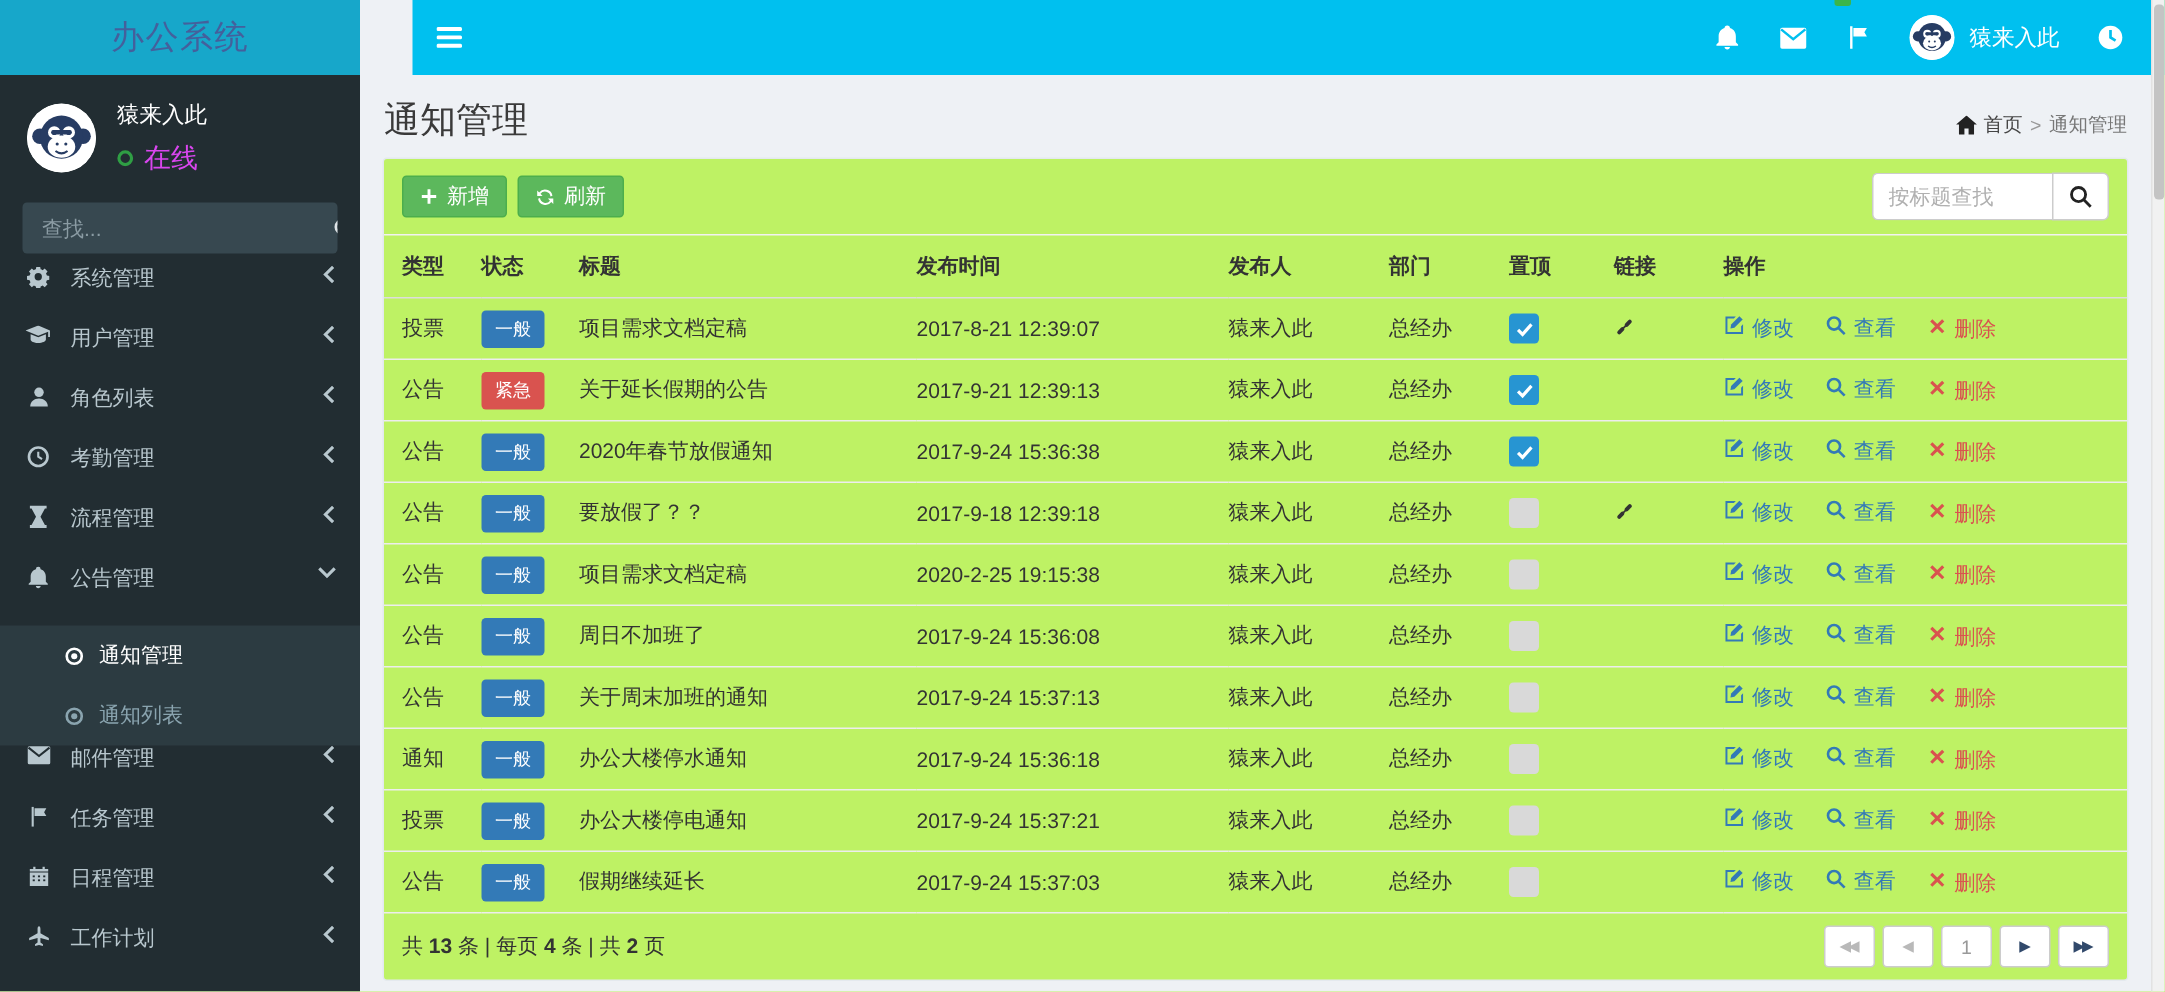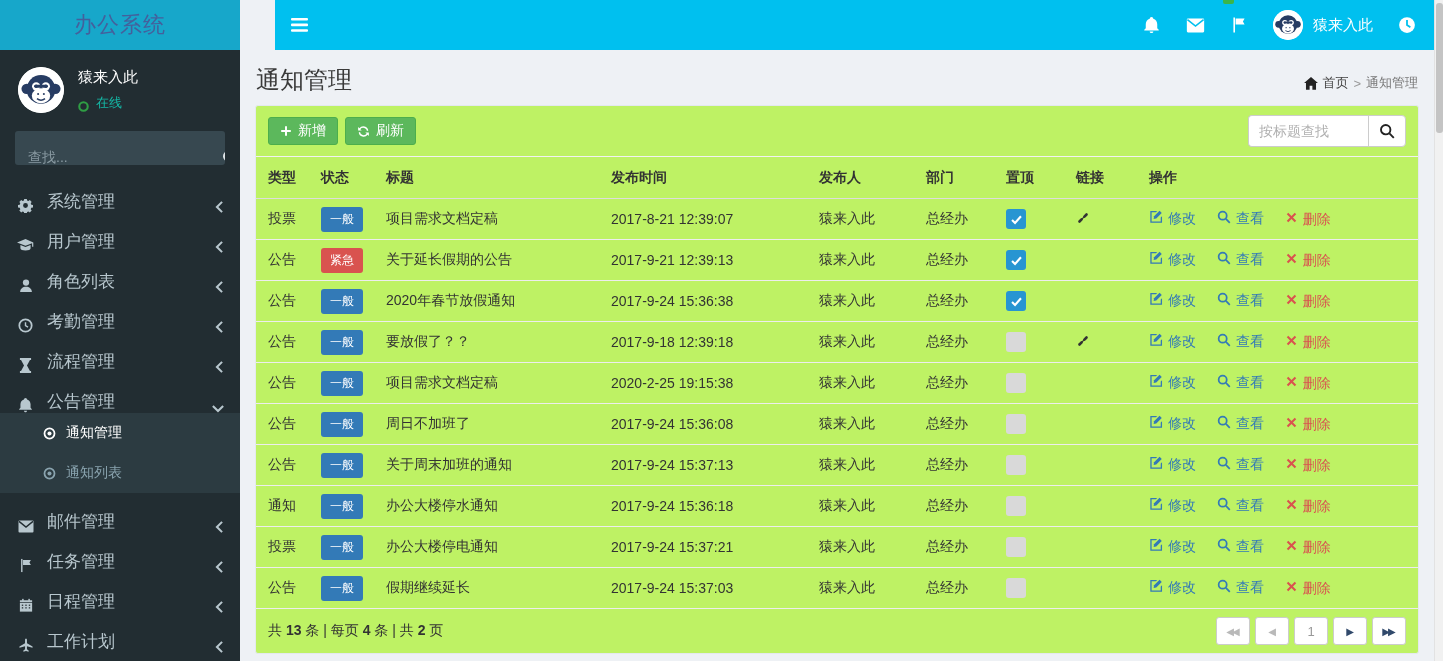--- a/index.html
+++ b/index.html
@@ -17,27 +17,27 @@
   .nav-user { display:flex; align-items:center; gap:10px; padding:0 12px; height:50px; cursor:pointer; }
   .nav-user .uname { font-size:15px; }
   .avatar-sm { width:30px; height:30px; border-radius:50%; overflow:hidden; background:#fff; }
   .badge-sliver { position:absolute; top:0; right:209px; width:11px; height:4px; background:#3bb54a; border-radius:0 0 2px 2px; }
 
   
   .sidebar { position:absolute; top:50px; left:0; bottom:0; width:240px; background:#222d32; color:#b8c7ce; }
   .user-panel { display:flex; align-items:center; gap:14px; padding:17px 15px 14px 18px; }
   .avatar-lg { width:46px; height:46px; border-radius:50%; overflow:hidden; background:#fff; }
   .user-name { color:#fff; font-size:15px; margin-bottom:7px; }
-  .user-status { font-size:13px; color:#14b8a6; display:flex; align-items:flex-end; gap:7px; }
-  .sidebar-search { margin:4px 15px 8px; display:flex; background:#374850; border-radius:3px; height:34px; overflow:hidden;align-items:flex-end; }
+  .user-status { font-size:18px; color:#d946ef; display:flex; align-items:center; gap:7px; }
+  .sidebar-search { margin:4px 15px 8px; display:flex; background:#374850; border-radius:3px; height:34px; overflow:hidden; }
   .sidebar-search input { flex:1; background:transparent; border:0; outline:none; color:#ccc; padding:0 13px; font-size:14px; }
   .sidebar-search input::placeholder { color:#8a9ba3; }
   .sidebar-search button { width:40px; border:0; background:transparent; color:#dfe4e7; display:flex; align-items:center; justify-content:center; cursor:pointer; }
   .menu { list-style:none; margin-top:8px; }
-  .menu-item { height:40px; display:flex; align-items:flex-end; gap:13px; padding:0 16px 0 17px; font-size:17px; cursor:pointer; }
+  .menu-item { height:40px; display:flex; align-items:flex-start; gap:13px; padding:0 16px 0 17px; font-size:14px; cursor:pointer; }
   .mi-icon { width:17px; display:flex; justify-content:center; }
   .mi-arrow { margin-left:auto; }
   .submenu { list-style:none; background:#2c3b41; }
   .submenu-item { height:40px; display:flex; align-items:center; gap:10px; padding-left:43px; font-size:14px; color:#8aa4af; cursor:pointer; }
   .submenu-item.active { color:#fff; }
 
   
   .content { position:absolute; top:50px; left:240px; right:9px; bottom:0; }
   .content-header { display:flex; justify-content:space-between; align-items:flex-end; padding:14px 16px 9px 16px; }
   .page-title { font-size:24px; font-weight:400; color:#3a3a3a; }

